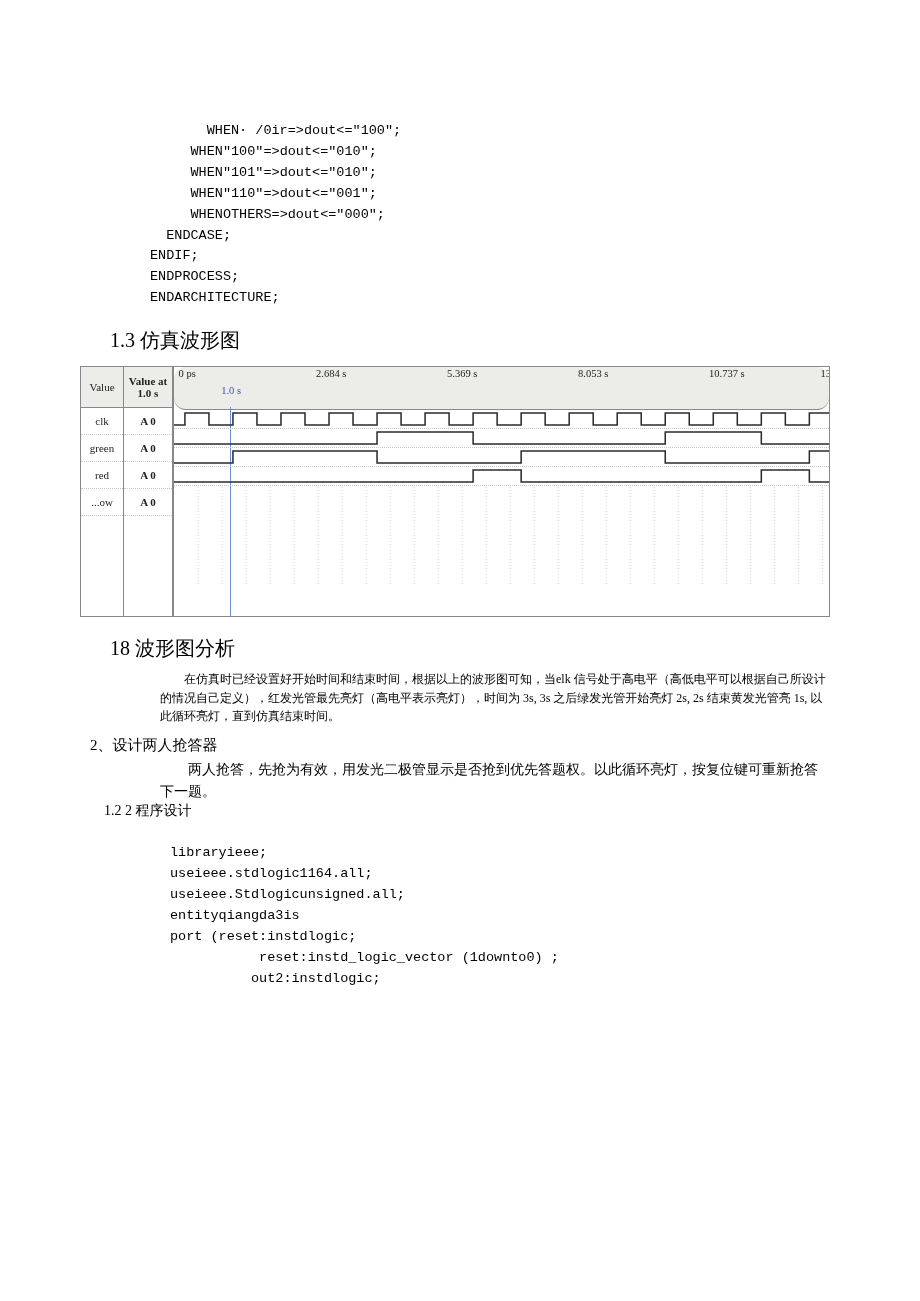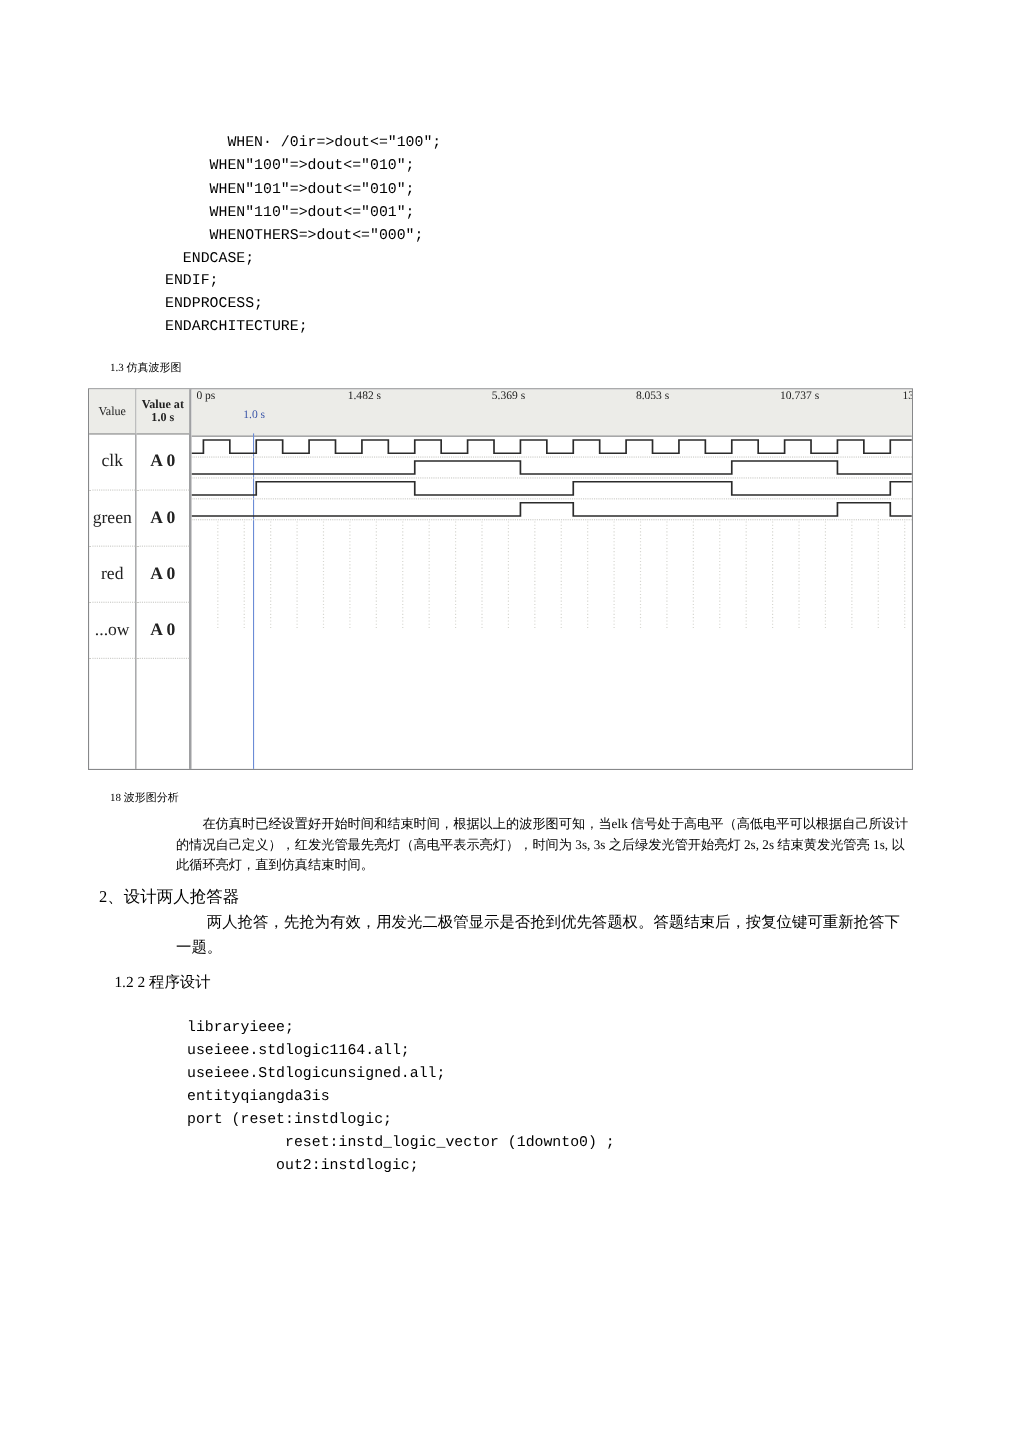--- a/index.html
+++ b/index.html
@@ -22,21 +22,21 @@
     margin-left: 60px;
   }
   .code-block2 {
     font-family: "Courier New", monospace;
     font-size: 13.5px;
     line-height: 1.55;
     white-space: pre;
     margin-left: 80px;
   }
   .section-h {
-    font-size: 10px;
+    font-size: 20px;
     margin: 18px 0 8px 0;
     white-space: pre;
   }
   .waveform-wrap {
     margin: 12px 0 18px -10px;
   }
   .waveform {
     border: 1px solid #87888a;
     display: flex;
     font-family: "SimSun", serif;
@@ -60,37 +60,38 @@
     border-bottom: 1px solid #87888a;
     font-size: 11px;
     color: #222;
   }
   .wf-row {
     height: 18px;
     display: flex;
     align-items: center;
     justify-content: center;
     border-bottom: 1px dotted #c8c8c4;
-    font-size: 16px;
+    font-size: 11px;
     color: #222;
-    padding: 16px 4px;
+    padding: 4px 4px;
   }
   .wf-col.name { width: 42px; }
   .wf-col.val  { width: 48px; border-right: none; font-weight: bold; }
   .wf-right {
     flex: 1;
     position: relative;
     overflow: hidden;
     border-left: 1px solid #87888a;
   }
   .wf-right .wf-hdr {
     position: relative;
     justify-content: flex-start;
     align-items: flex-start;
     padding-top: 2px;
+    border-radius: 12px;
   }
   .time-axis {
     position: absolute;
     top: 1px;
     left: 0; right: 0;
     height: 14px;
   }
   .time-tick {
     position: absolute;
     font-size: 10.5px;
@@ -197,21 +198,21 @@
           <div class="wf-row">A 0</div>
           <div class="wf-row">A 0</div>
           <div style="height:100px"></div>
         </div>
       </div>
 
       <div class="wf-right">
         <div class="wf-hdr">
           <div class="time-axis">
             <span class="time-tick" style="left:1%">0 ps</span>
-            <span class="time-tick" style="left:22%">1.482 s</span>
+            <span class="time-tick" style="left:22%">2.684 s</span>
             <span class="time-tick" style="left:42%">5.369 s</span>
             <span class="time-tick" style="left:62%">8.053 s</span>
             <span class="time-tick" style="left:82%">10.737 s</span>
             <span class="time-tick" style="left:99%">13.42</span>
           </div>
           <span class="cursor-label" style="left:7.2%">1.0 s</span>
         </div>
         <div class="cursor-line" style="left:8.5%"></div>
 
         <div class="wf-waverows">
@@ -283,23 +284,23 @@
           </div>
         </div>
       </div>
     </div>
   </div>
 
   <div class="section-h">    18 波形图分析</div>
   <div class="analysis indent">在仿真时已经设置好开始时间和结束时间，根据以上的波形图可知，当elk 信号处于高电平（高低电平可以根据自己所设计的情况自己定义），红发光管最先亮灯（高电平表示亮灯），时间为 3s, 3s 之后绿发光管开始亮灯 2s, 2s 结束黄发光管亮 1s, 以此循环亮灯，直到仿真结束时间。</div>
 
   <div class="h2">2、设计两人抢答器</div>
-  <div class="para">两人抢答，先抢为有效，用发光二极管显示是否抢到优先答题权。答题结束后，按复位键可重新抢答下一题。</div>
-
-  <div class="sub" style="margin-top:12px">    1.2 2 程序设计</div>
+  <div class="para">两人抢答，先抢为有效，用发光二极管显示是否抢到优先答题权。以此循环亮灯，按复位键可重新抢答下一题。</div>
+
+  <div class="sub" style="margin-top:0">    1.2 2 程序设计</div>
   <div class="code-block2">
 <span>libraryieee;</span>
 <span>useieee.stdlogic1164.all;</span>
 <span>useieee.Stdlogicunsigned.all;</span>
 <span>entityqiangda3is</span>
 <span>port (reset:instdlogic;</span>
 <span>           reset:instd_logic_vector (1downto0) ;</span>
 <span>          out2:instdlogic;</span></div>
 
 </div>

